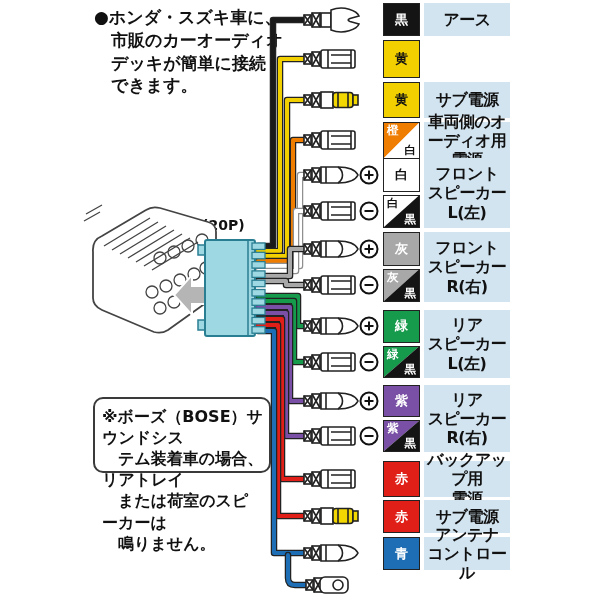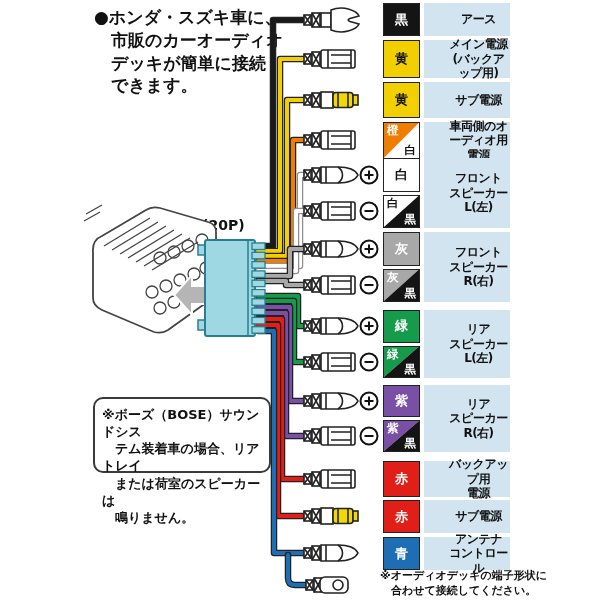--- a/index.html
+++ b/index.html
@@ -4,21 +4,21 @@
 <style>
   html,body{margin:0;padding:0;background:#fff;}
   .stage{position:relative;width:600px;height:600px;background:#ffffff;overflow:hidden;
          font-family:"DejaVu Sans","Liberation Sans",sans-serif;color:#111;}
   .intro{position:absolute;left:94px;top:6px;width:196px;font-size:17px;line-height:1.34;
          font-weight:bold;white-space:pre-line;text-indent:-17px;padding-left:17px;}
   .cnote{position:absolute;left:99px;top:121px;width:200px;font-size:14.5px;line-height:1.35;
          font-weight:500;white-space:pre-line;}
   .p20{position:absolute;left:202px;top:217px;font-size:14px;font-weight:bold;}
   .bose{position:absolute;left:93px;top:397px;width:178px;height:76px;border:2.5px solid #3a3a3a;
-        border-radius:10px;box-sizing:border-box;padding:7px 5px 0 7px;font-size:13px;
+        border-radius:10px;box-sizing:border-box;padding:7px 5px 0 7px;font-size:16px;
         line-height:1.32;font-weight:600;white-space:pre-line;background:#fff;}
   .bnote{position:absolute;left:380px;top:569px;font-size:11px;line-height:1.32;font-weight:600;
          white-space:pre-line;}
   svg.art{position:absolute;left:0;top:0;pointer-events:none;}
   .wire-casing{fill:none;stroke:#222;stroke-width:6.5;stroke-linejoin:round;stroke-linecap:round;}
   .wire-casing.light{stroke:#8f8f8f;}
   .wire-core{fill:none;stroke-width:4;stroke-linejoin:round;stroke-linecap:round;}
   .lineart{stroke:#444;stroke-width:1.8;fill:#fff;}
   .lineart-thin{stroke:#444;stroke-width:1.3;fill:none;}
   .term{stroke:#222;stroke-width:1.6;fill:#fff;}
@@ -30,22 +30,22 @@
   .trow{position:absolute;left:383px;width:127px;display:flex;gap:4px;}
   .swcol{width:37px;display:flex;flex-direction:column;gap:3px;}
   .sw{flex:1;position:relative;border:1.6px solid #222;box-sizing:border-box;display:flex;
       align-items:center;justify-content:center;font-weight:bold;font-size:13px;overflow:hidden;}
   .tri{position:absolute;inset:0;}
   .tri.t1{clip-path:polygon(0 0,100% 0,0 100%);}
   .tri.t2{clip-path:polygon(100% 0,100% 100%,0 100%);}
   .st1{position:absolute;top:0px;left:3px;font-size:11.5px;font-weight:bold;z-index:2;}
   .st2{position:absolute;bottom:0px;right:3px;font-size:11.5px;font-weight:bold;z-index:2;}
   .lbl{flex:1;background:#d2e4f0;display:flex;align-items:center;justify-content:center;
-       text-align:center;font-size:12px;line-height:1.2;white-space:pre-line;font-weight:600;
-       letter-spacing:-0.5px;padding-left:23px;}
+       text-align:center;font-size:16px;line-height:1.2;white-space:pre-line;font-weight:600;
+       letter-spacing:-0.5px;}
 </style>
 </head>
 <body>
 
 <div class="stage">
 
   <div class="intro">●ホンダ・スズキ車に、
 市販のカーオーディオ
 デッキが簡単に接続
 できます。</div>
@@ -205,22 +205,20 @@
       <div class="swcol">
           <div class="sw" style="background-color: rgb(20, 20, 20); color: rgb(255, 255, 255);">黒</div>
         </div>
       <div class="lbl">アース</div>
     </div>
 
     <div class="trow" style="top:40px;height:38px;">
       <div class="swcol">
           <div class="sw" style="background-color: rgb(242, 208, 0); color: rgb(17, 17, 17);">黄</div>
         </div>
-      <div class="lbl">メイン電源
-(バックアップ用)</div>
     </div>
 
     <div class="trow" style="top:82px;height:36px;">
       <div class="swcol">
           <div class="sw" style="background-color: rgb(242, 208, 0); color: rgb(17, 17, 17);">黄</div>
         </div>
       <div class="lbl">サブ電源</div>
     </div>
 
     <div class="trow" style="top:122px;height:37px;">
@@ -318,16 +316,14 @@
       <div class="lbl">アンテナ
 コントロール</div>
     </div>
 
   </div>
 
   <div class="bose">※ボーズ（BOSE）サウンドシス
 　テム装着車の場合、リアトレイ
 　または荷室のスピーカーは
 　鳴りません。</div>
-  <div class="bnote">※オーディオデッキの端子形状に
-　合わせて接続してください。</div>
 
 </div>
 
 </body></html>

